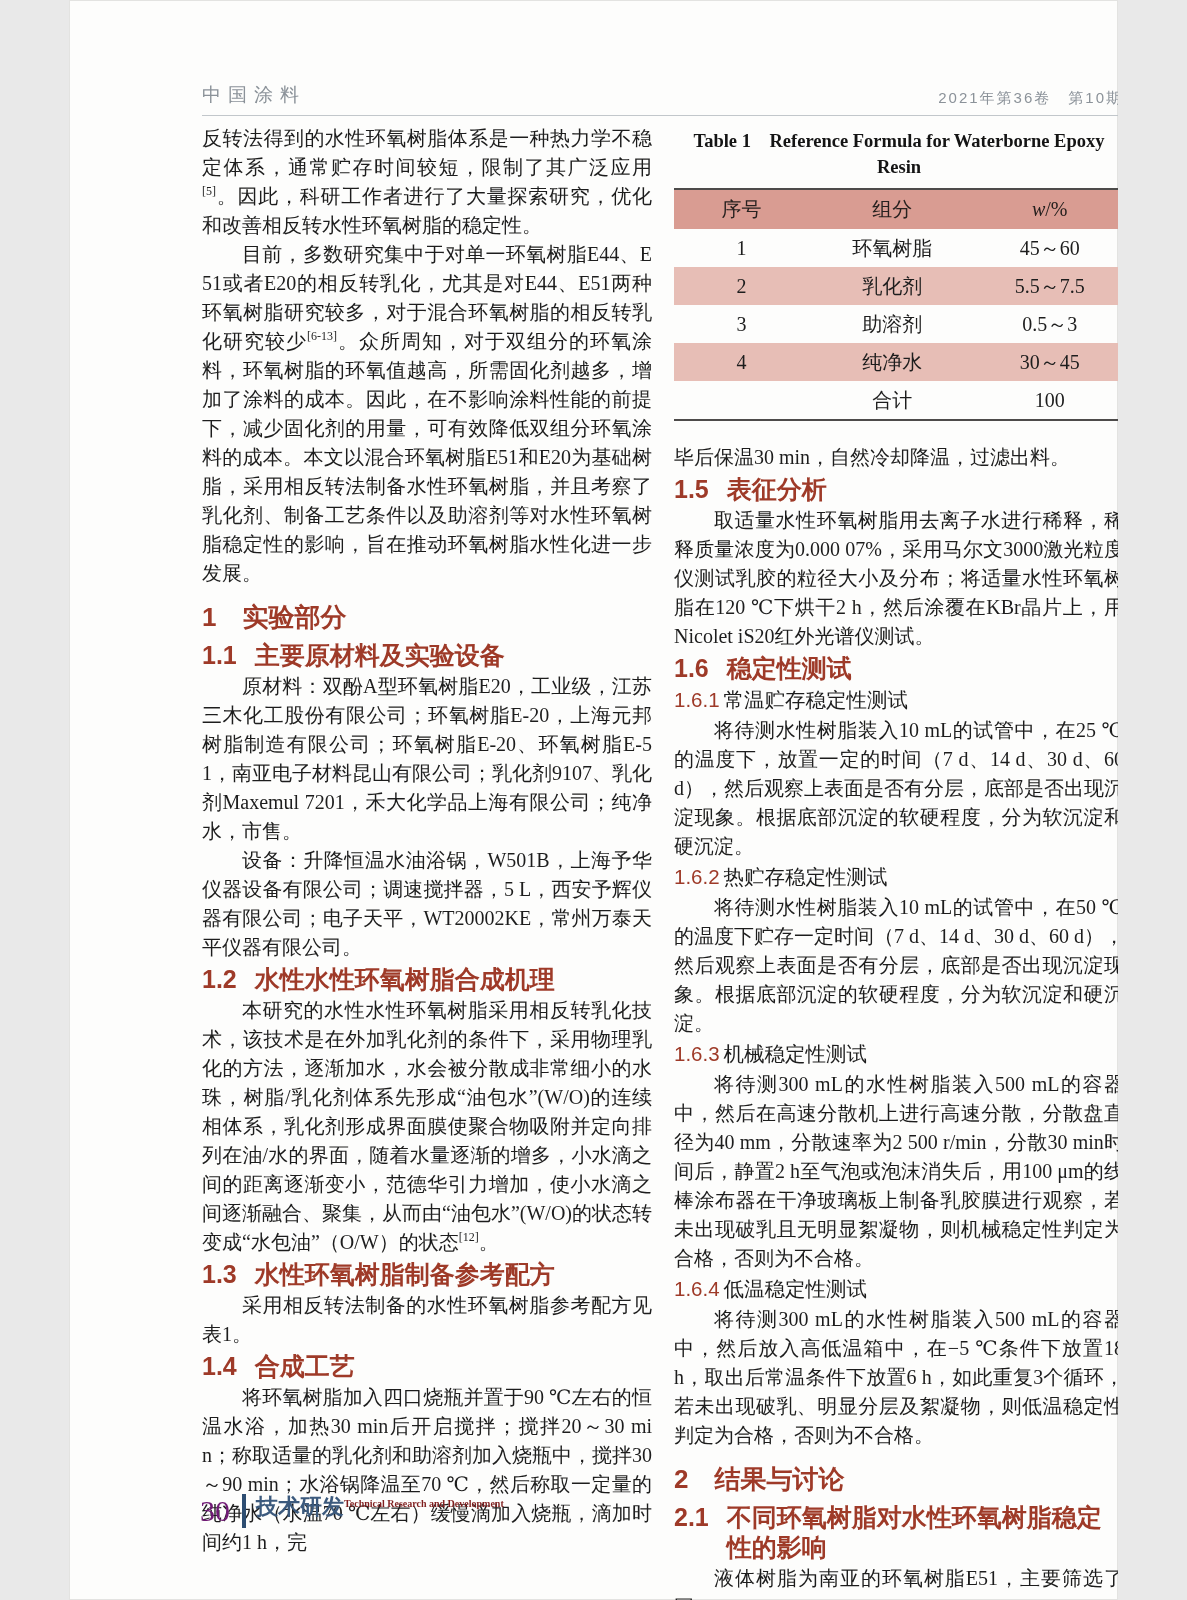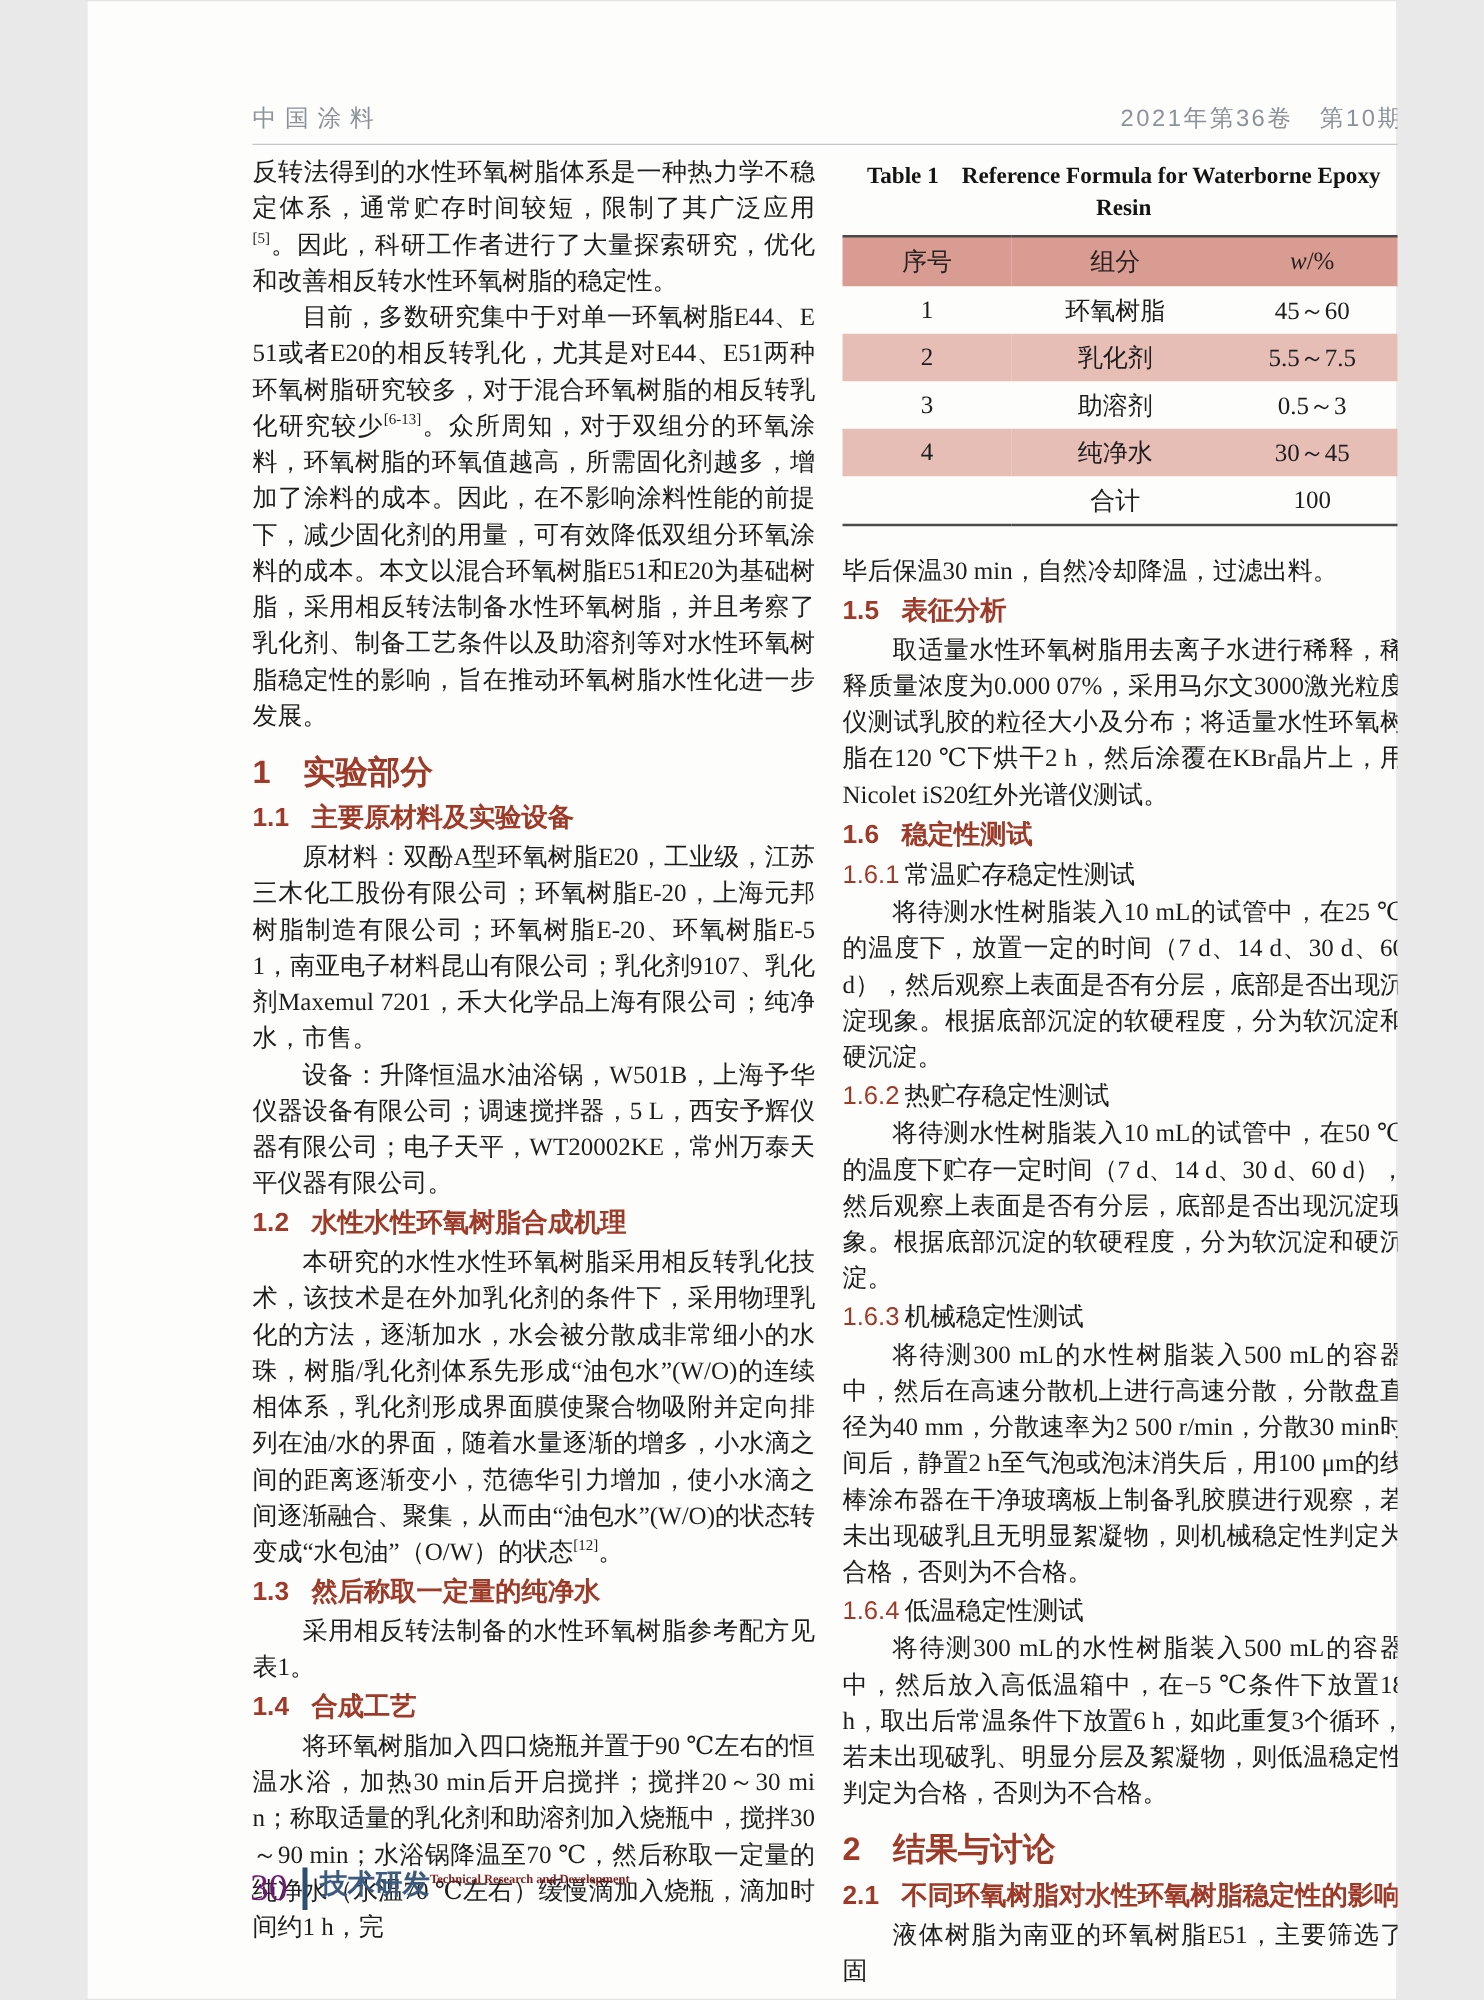--- a/index.html
+++ b/index.html
@@ -15,21 +15,21 @@
   }
   
   .page-header{
     position:absolute;left:133px;width:921px;top:82px;
     display:flex;justify-content:space-between;align-items:flex-end;
     padding-bottom:7px;border-bottom:1px solid #c2c7cb;
     font-family:"Liberation Sans","DejaVu Sans",sans-serif;
     color:#8b9299;
   }
   .journal-name{font-size:19px;letter-spacing:7px;}
-  .issue-info{font-size:19px;letter-spacing:2px;}
+  .issue-info{font-size:15px;letter-spacing:2px;}
   
   .columns{
     position:absolute;left:133px;top:124px;width:921px;
     display:flex;gap:22px;
   }
   .col{width:450px;flex:0 0 450px;}
   p.body-p{
     margin:0;font-size:20px;line-height:29px;
     text-align:justify;color:#1d1d1d;
     word-break:break-all;
@@ -40,21 +40,21 @@
     display:flex;align-items:baseline;gap:26px;
     font-family:"Liberation Sans","DejaVu Sans",sans-serif;
     font-weight:bold;color:#9e3a28;
     font-size:26px;line-height:30px;
     margin:14px 0 8px 0;
   }
   .h2-sec{
     display:flex;align-items:baseline;gap:18px;
     font-family:"Liberation Sans","DejaVu Sans",sans-serif;
     font-weight:bold;color:#9e3a28;
-    font-size:21px;line-height:30px;
+    font-size:25px;line-height:30px;
     margin:2px 0 2px 0;
   }
   .h3-sec{
     display:flex;align-items:baseline;gap:4px;
     font-size:20.5px;line-height:30px;
     margin:1px 0 1px 0;
   }
   .h3-sec .h-num{color:#9e3a28;font-family:"Liberation Sans","DejaVu Sans",sans-serif;}
   .h3-sec .h-title{color:#1d1d1d;}
   
@@ -119,21 +119,21 @@
         </div>
         <p class="body-p indent"><span>原材料：双酚A型环氧树脂E20，工业级，江苏三木化工股份有限公司；环氧树脂E-20，上海元邦树脂制造有限公司；环氧树脂E-20、环氧树脂E-51，南亚电子材料昆山有限公司；乳化剂9107、乳化剂Maxemul 7201，禾大化学品上海有限公司；纯净水，市售。</span></p>
         <p class="body-p indent"><span>设备：升降恒温水油浴锅，W501B，上海予华仪器设备有限公司；调速搅拌器，5 L，西安予辉仪器有限公司；电子天平，WT20002KE，常州万泰天平仪器有限公司。</span></p>
         <div class="h2-sec">
           <span class="h-num">1.2</span>
           <span class="h-title">水性水性环氧树脂合成机理</span>
         </div>
         <p class="body-p indent"><span>本研究的水性水性环氧树脂采用相反转乳化技术，该技术是在外加乳化剂的条件下，采用物理乳化的方法，逐渐加水，水会被分散成非常细小的水珠，树脂/乳化剂体系先形成“油包水”(W/O)的连续相体系，乳化剂形成界面膜使聚合物吸附并定向排列在油/水的界面，随着水量逐渐的增多，小水滴之间的距离逐渐变小，范德华引力增加，使小水滴之间逐渐融合、聚集，从而由“油包水”(W/O)的状态转变成“水包油”（O/W）的状态</span><sup>[12]</sup><span>。</span></p>
         <div class="h2-sec">
           <span class="h-num">1.3</span>
-          <span class="h-title">然后称取一定量的纯净水</span>
+          <span class="h-title">水性环氧树脂制备参考配方</span>
         </div>
         <p class="body-p indent"><span>采用相反转法制备的水性环氧树脂参考配方见表1。</span></p>
         <div class="h2-sec">
           <span class="h-num">1.4</span>
           <span class="h-title">合成工艺</span>
         </div>
         <p class="body-p indent"><span>将环氧树脂加入四口烧瓶并置于90 ℃左右的恒温水浴，加热30 min后开启搅拌；搅拌20～30 min；称取适量的乳化剂和助溶剂加入烧瓶中，搅拌30～90 min；水浴锅降温至70 ℃，然后称取一定量的纯净水（水温70 ℃左右）缓慢滴加入烧瓶，滴加时间约1 h，完</span></p>
       </div>
     <div class="col" id="col-right">
         <div class="table-block">

